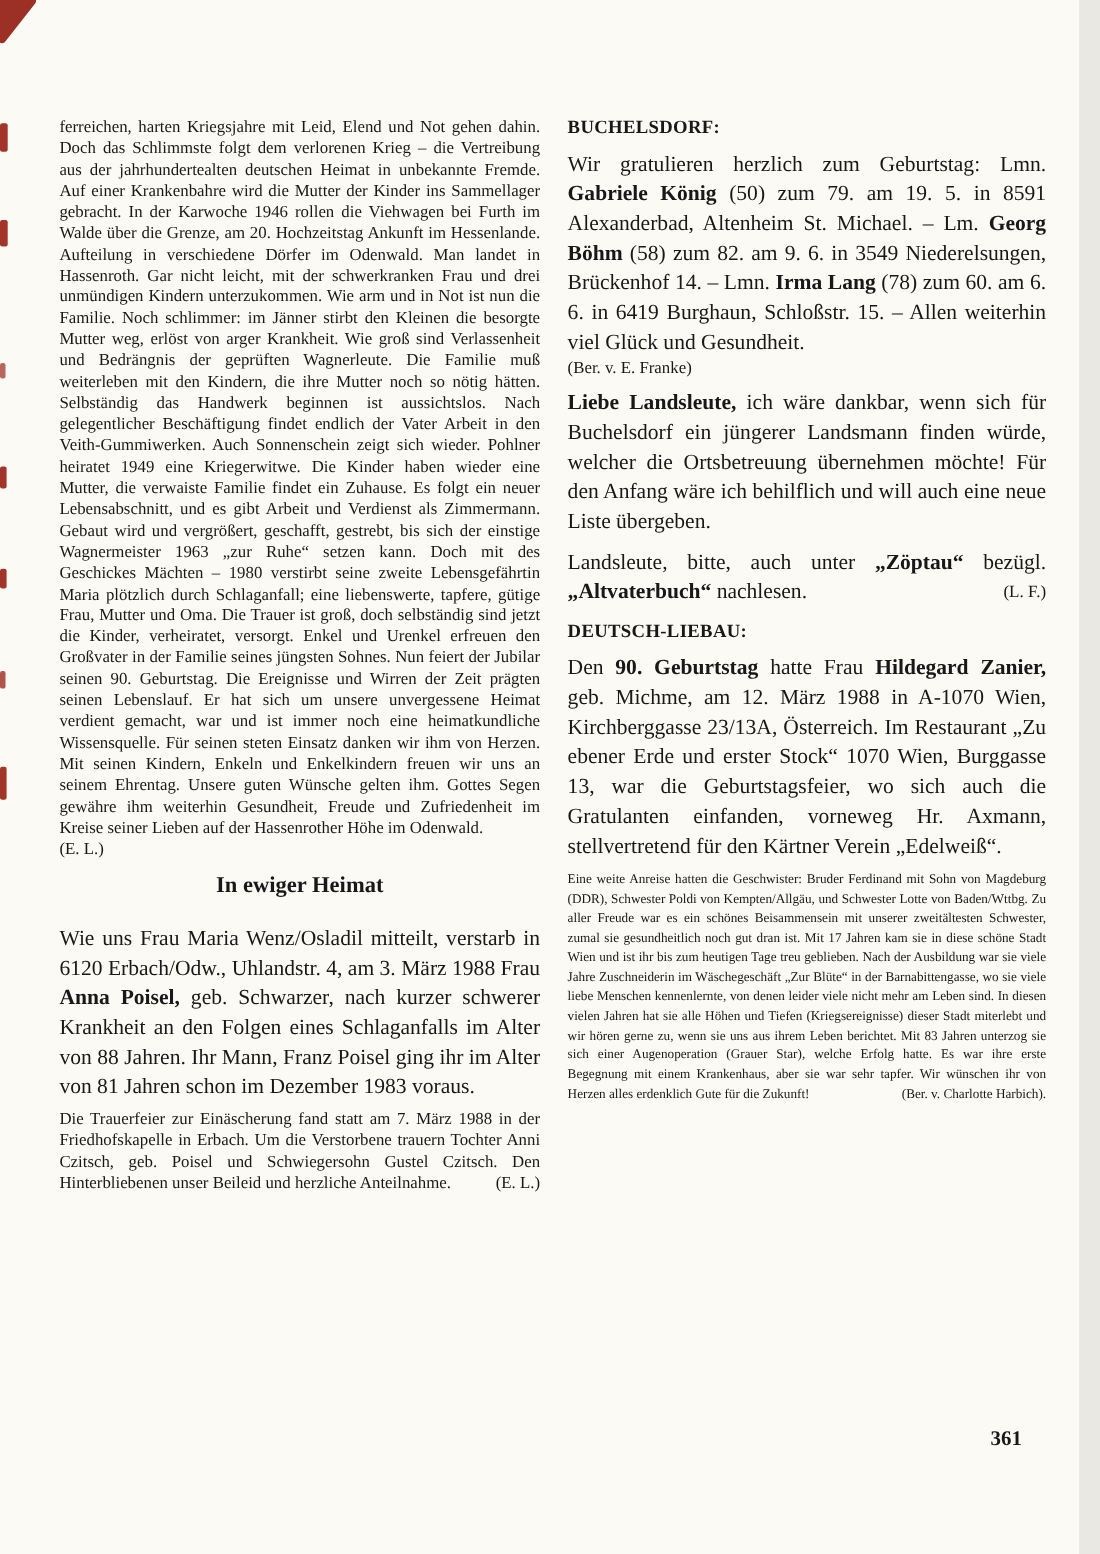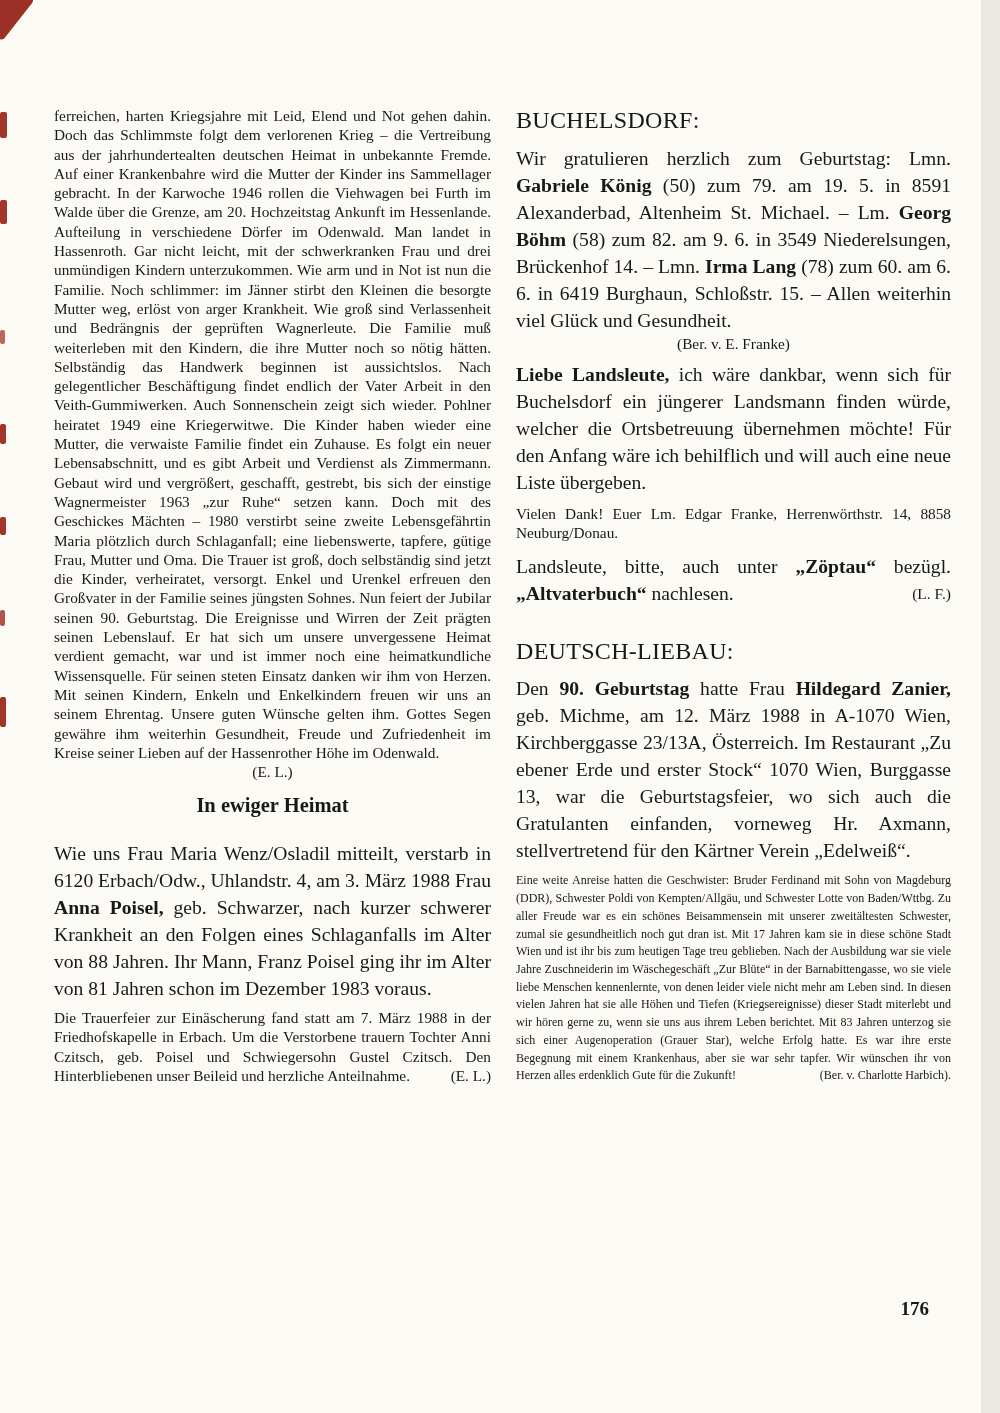--- a/index.html
+++ b/index.html
@@ -16,33 +16,33 @@
   .just { text-align:justify; }
   .small  { font-size:15.3px; line-height:19.3px; }
   .small2 { font-size:12px;   line-height:17.7px; }
   .large  { font-size:19.6px; line-height:27px; }
 
   .b  { font-weight:bold; }
   .sm { font-size:15.5px; }
   .fl { float:right; }
 
   h2 {
-    font-size:24px; font-weight:normal; letter-spacing:0.3px;
+    font-size:17px; font-weight:bold; letter-spacing:0.3px;
     margin:0 0 10px 0; line-height:1.2;
   }
   .center-heading {
     text-align:center; font-size:20.5px; font-weight:bold;
     margin:12px 0 21px 0; line-height:1.25;
   }
-  .sig-line { text-align:center; font-size:15.3px; line-height:19.3px; }
+  .sig-line { text-align:left; font-size:15.3px; line-height:19.3px; }
 
   .mt6  { margin-top:6px; }
   .mt8  { margin-top:8px; }
   .mt10 { margin-top:10px; }
-  .mt28 { margin-top:30px; }
+  .mt28 { margin-top:12px; }
 
   .page-number {
     position:absolute; right:52px; top:1298px;
     font-size:19px; font-weight:bold;
   }
 
   
   .mark { position:absolute; background:#a23529; border-radius:2px; }
   .mark-corner {
     left:-12px; top:-16px; width:34px; height:52px;
@@ -76,22 +76,21 @@
     <h3 class="center-heading">In ewiger Heimat</h3>
     <p class="large just"><span>Wie uns Frau Maria Wenz/Osladil mitteilt, verstarb in 6120 Erbach/Odw., Uhlandstr. 4, am 3. März 1988 Frau </span><span class="b">Anna Poisel,</span><span> geb. Schwarzer, nach kurzer schwerer Krankheit an den Folgen eines Schlaganfalls im Alter von 88 Jahren. Ihr Mann, Franz Poisel ging ihr im Alter von 81 Jahren schon im Dezember 1983 voraus.</span></p>
     <p class="small just mt6"><span>Die Trauerfeier zur Einäscherung fand statt am 7. März 1988 in der Friedhofskapelle in Erbach. Um die Verstorbene trauern Tochter Anni Czitsch, geb. Poisel und Schwiegersohn Gustel Czitsch. Den Hinterbliebenen unser Beileid und herzliche Anteilnahme. </span><span class="fl">(E. L.)</span></p>
   </div>
 
   <div class="col col-right">
     <h2>BUCHELSDORF:</h2>
     <p class="large just"><span>Wir gratulieren herzlich zum Geburtstag: Lmn. </span><span class="b">Gabriele König</span><span> (50) zum 79. am 19. 5. in 8591 Alexanderbad, Altenheim St. Michael. – Lm. </span><span class="b">Georg Böhm</span><span> (58) zum 82. am 9. 6. in 3549 Niederelsungen, Brückenhof 14. – Lmn. </span><span class="b">Irma Lang</span><span> (78) zum 60. am 6. 6. in 6419 Burghaun, Schloßstr. 15. – Allen weiterhin viel Glück und Gesundheit.</span></p>
     <div class="sig-line">(Ber. v. E. Franke)</div>
     <p class="large just mt8"><span class="b">Liebe Landsleute,</span><span> ich wäre dankbar, wenn sich für Buchelsdorf ein jüngerer Landsmann finden würde, welcher die Ortsbetreuung übernehmen möchte! Für den Anfang wäre ich behilflich und will auch eine neue Liste übergeben.</span></p>
-    <p class="small just mt8">Vielen Dank! Euer Lm. Edgar Franke, Herrenwörthstr. 14, 8858 Neuburg/Donau.</p>
     <p class="large just mt10"><span>Landsleute, bitte, auch unter </span><span class="b">„Zöptau“</span><span> bezügl. </span><span class="b">„Altvaterbuch“</span><span> nachlesen. </span><span class="fl sm">(L. F.)</span></p>
 
     <h2 class="mt28">DEUTSCH-LIEBAU:</h2>
     <p class="large just"><span>Den </span><span class="b">90. Geburtstag</span><span> hatte Frau </span><span class="b">Hildegard Zanier,</span><span> geb. Michme, am 12. März 1988 in A-1070 Wien, Kirchberggasse 23/13A, Österreich. Im Restaurant „Zu ebener Erde und erster Stock“ 1070 Wien, Burggasse 13, war die Geburtstagsfeier, wo sich auch die Gratulanten einfanden, vorneweg Hr. Axmann, stellvertretend für den Kärtner Verein „Edelweiß“.</span></p>
     <p class="small2 just mt8"><span>Eine weite Anreise hatten die Geschwister: Bruder Ferdinand mit Sohn von Magdeburg (DDR), Schwester Poldi von Kempten/Allgäu, und Schwester Lotte von Baden/Wttbg. Zu aller Freude war es ein schönes Beisammensein mit unserer zweitältesten Schwester, zumal sie gesundheitlich noch gut dran ist. Mit 17 Jahren kam sie in diese schöne Stadt Wien und ist ihr bis zum heutigen Tage treu geblieben. Nach der Ausbildung war sie viele Jahre Zuschneiderin im Wäschegeschäft „Zur Blüte“ in der Barnabittengasse, wo sie viele liebe Menschen kennenlernte, von denen leider viele nicht mehr am Leben sind. In diesen vielen Jahren hat sie alle Höhen und Tiefen (Kriegsereignisse) dieser Stadt miterlebt und wir hören gerne zu, wenn sie uns aus ihrem Leben berichtet. Mit 83 Jahren unterzog sie sich einer Augenoperation (Grauer Star), welche Erfolg hatte. Es war ihre erste Begegnung mit einem Krankenhaus, aber sie war sehr tapfer. Wir wünschen ihr von Herzen alles erdenklich Gute für die Zukunft! </span><span class="fl">(Ber. v. Charlotte Harbich).</span></p>
   </div>
 
-  <div class="page-number">176</div>
+  <div class="page-number">361</div>
 </div>
 
 </body></html>

